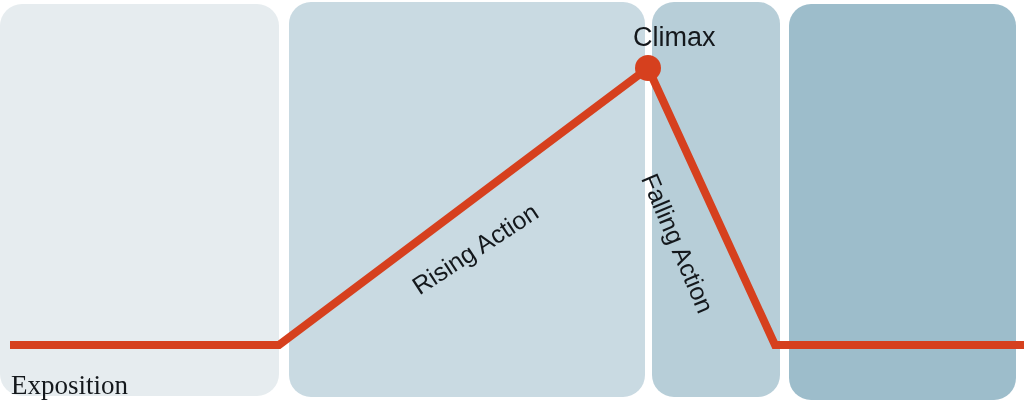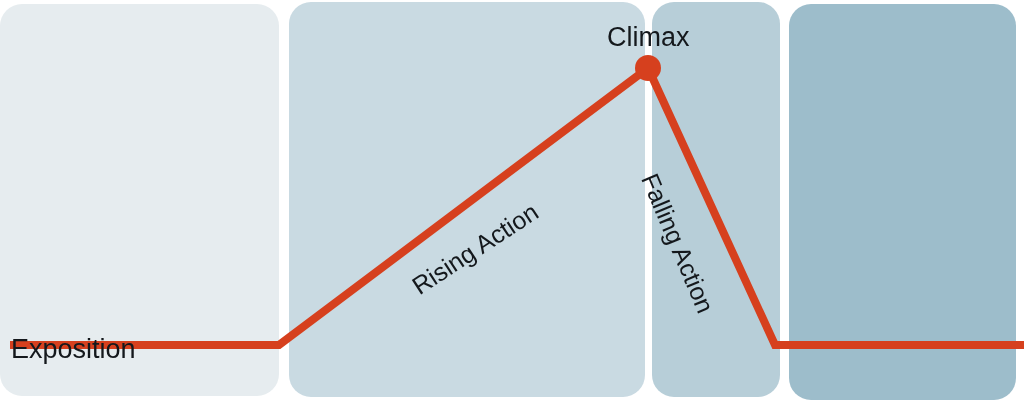--- a/index.html
+++ b/index.html
@@ -34,30 +34,31 @@
   }
 
   .label {
     position: absolute;
     color: #14181c;
     white-space: nowrap;
     line-height: 1;
   }
   #label-exposition {
     left: 11px;
-    top: 336px;
+    top: 372px;
     font-size: 27px;
+    font-family: Liberation Serif, serif;
   }
   #label-resolution {
     right: 11px;
     top: 352px;
     font-size: 27px;
   }
   #label-climax {
-    left: 607px;
+    left: 633px;
     top: 24px;
     font-size: 27px;
   }
   .rotated-label {
     position: absolute;
     color: #14181c;
     white-space: nowrap;
     line-height: 1;
     font-size: 25px;
     transform-origin: 0 0;

